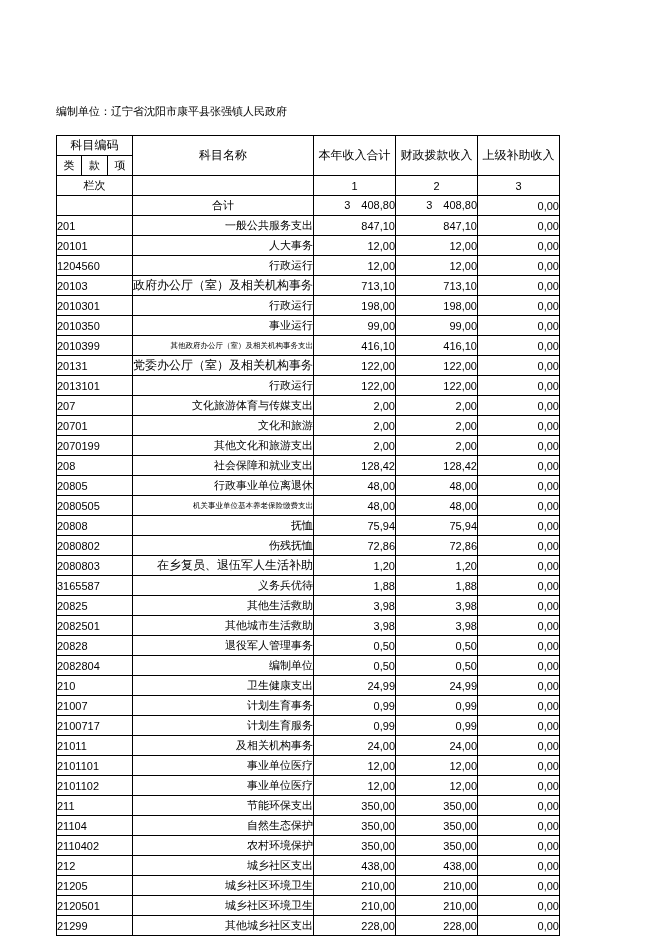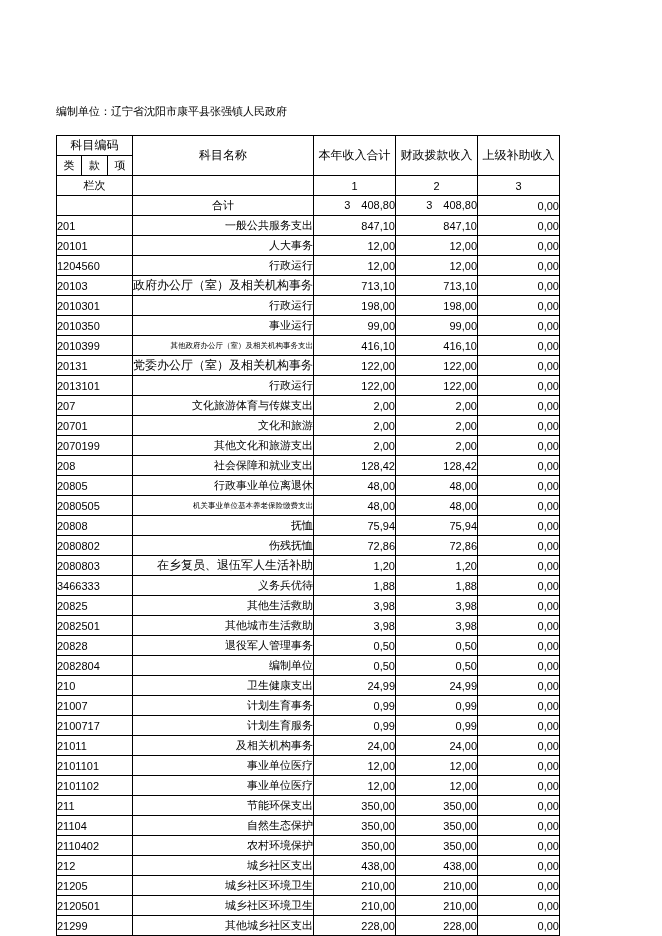--- a/index.html
+++ b/index.html
@@ -263,21 +263,21 @@
           <td class="num">0,00</td>
         </tr>
         <tr>
           <td class="code" colspan="3">2080803</td>
           <td class="name lvl2 sm">在乡复员、退伍军人生活补助</td>
           <td class="num">1,20</td>
           <td class="num">1,20</td>
           <td class="num">0,00</td>
         </tr>
         <tr>
-          <td class="code" colspan="3">3466333</td>
+          <td class="code" colspan="3">3165587</td>
           <td class="name lvl2 ">义务兵优待</td>
           <td class="num">1,88</td>
           <td class="num">1,88</td>
           <td class="num">0,00</td>
         </tr>
         <tr>
           <td class="code" colspan="3">20825</td>
           <td class="name lvl1 ">其他生活救助</td>
           <td class="num">3,98</td>
           <td class="num">3,98</td>

